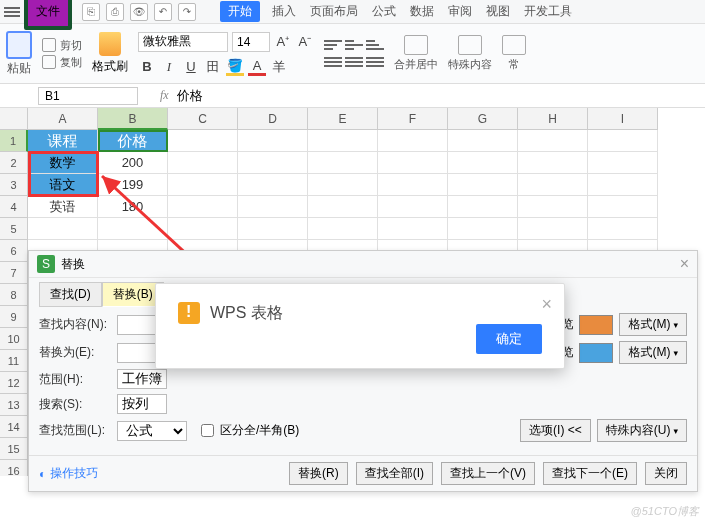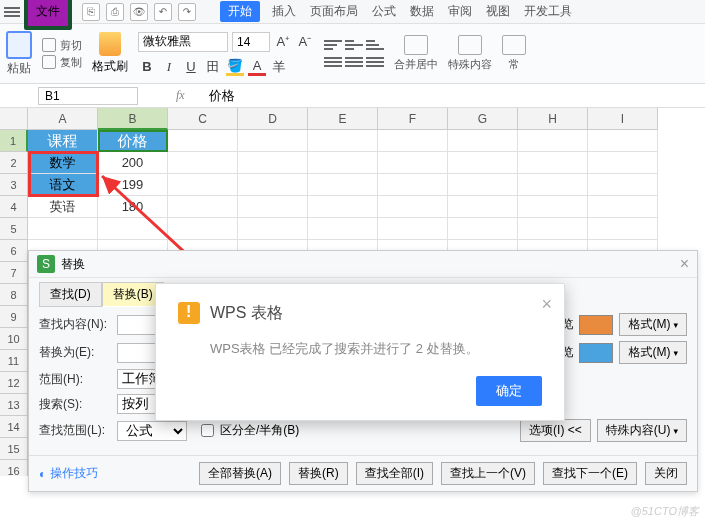--- a/index.html
+++ b/index.html
@@ -31,21 +31,21 @@
 .fbtn { width: 18px; height: 18px; display: flex; align-items: center; justify-content: center; color: #444; font-size: 13px; }
 .fbtn.bold{font-weight:bold;} .fbtn.italic{font-style:italic;font-family:serif;} .fbtn.underline{text-decoration:underline;}
 .align-cluster { display: grid; grid-template-columns: repeat(3,18px); gap: 3px; }
 .align-btn span { display: block; height: 2px; background: #666; margin: 2px 0; }
 .label-under { font-size: 11px; color: #555; text-align:center; }
 .merge-icon, .wrap-icon, .misc-icon { width: 24px; height: 20px; border: 1px solid #aaa; border-radius: 2px; margin: 0 auto; }
 
 
 .formula-bar { display: flex; align-items: center; height: 24px; border-bottom: 1px solid #ddd; }
 .name-box { width: 100px; border: 1px solid #ccc; margin: 0 18px 0 38px; padding: 1px 6px; font-size: 12px; background:#fff; }
-.fx-label { color: #888; font-style: italic; margin: 0 20px; font-family: Liberation Serif, serif; }
+.fx-label { color: #888; font-style: italic; margin: 0 4px; font-family: Liberation Serif, serif; }
 .formula-input { flex: 1; border: none; padding: 2px 4px; font-size: 13px; outline: none; }
 
 
 .grid-area { position: relative; height: 368px; overflow: hidden; }
 .corner { position: absolute; left: 0; top: 0; width: 28px; height: 22px; background: #f3f3f3; border-right: 1px solid #ccc; border-bottom: 1px solid #ccc; }
 .col-headers { position: absolute; left: 28px; top: 0; right: 0; height: 22px; display: flex; }
 .col-h { width: 70px; background: #f3f3f3; border-right: 1px solid #ccc; border-bottom: 1px solid #ccc; text-align: center; line-height: 22px; color: #555; font-size: 12px; }
 .col-h.sel { background: #d0e4c0; border-bottom: 2px solid #3a9c3a; }
 .row-headers { position: absolute; left: 0; top: 22px; width: 28px; }
 .row-h { height: 22px; background: #f3f3f3; border-right: 1px solid #ccc; border-bottom: 1px solid #ccc; text-align: center; line-height: 22px; color: #555; font-size: 11px; }
@@ -473,33 +473,31 @@
       <button class="btn">选项(I) &lt;&lt;</button>
       <button class="btn"><span>特殊内容(U)</span><span class="tri">▾</span></button>
     </div>
   </div>
   <div class="dialog-footer">
     <div class="tips">
         <span>◐</span>
         <span>操作技巧</span>
       </div>
     <div class="spacer"></div>
-    <button class="btn">全部替换(A)</button>
     <button class="btn">替换(R)</button>
     <button class="btn">查找全部(I)</button>
     <button class="btn">查找上一个(V)</button>
     <button class="btn">查找下一个(E)</button>
     <button class="btn">关闭</button>
   </div>
 </div>
 
 <div class="popup">
   <span class="popup-close">×</span>
   <div class="popup-head">
     <div class="warn-icon"></div>
     <span>WPS 表格</span>
   </div>
-  <div class="popup-msg">WPS表格 已经完成了搜索并进行了 2 处替换。</div>
   <button class="popup-ok">确定</button>
   <div style="clear:both"></div>
 </div>
 
 <div class="watermark">@51CTO博客</div>
 
 </body></html>

